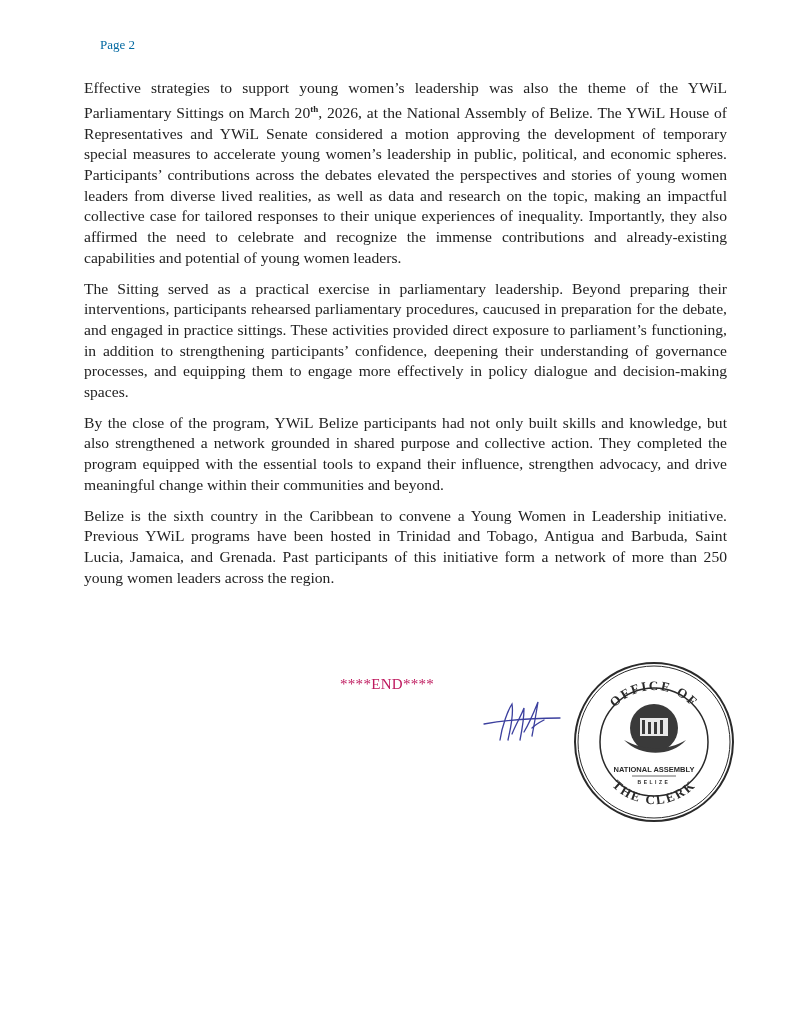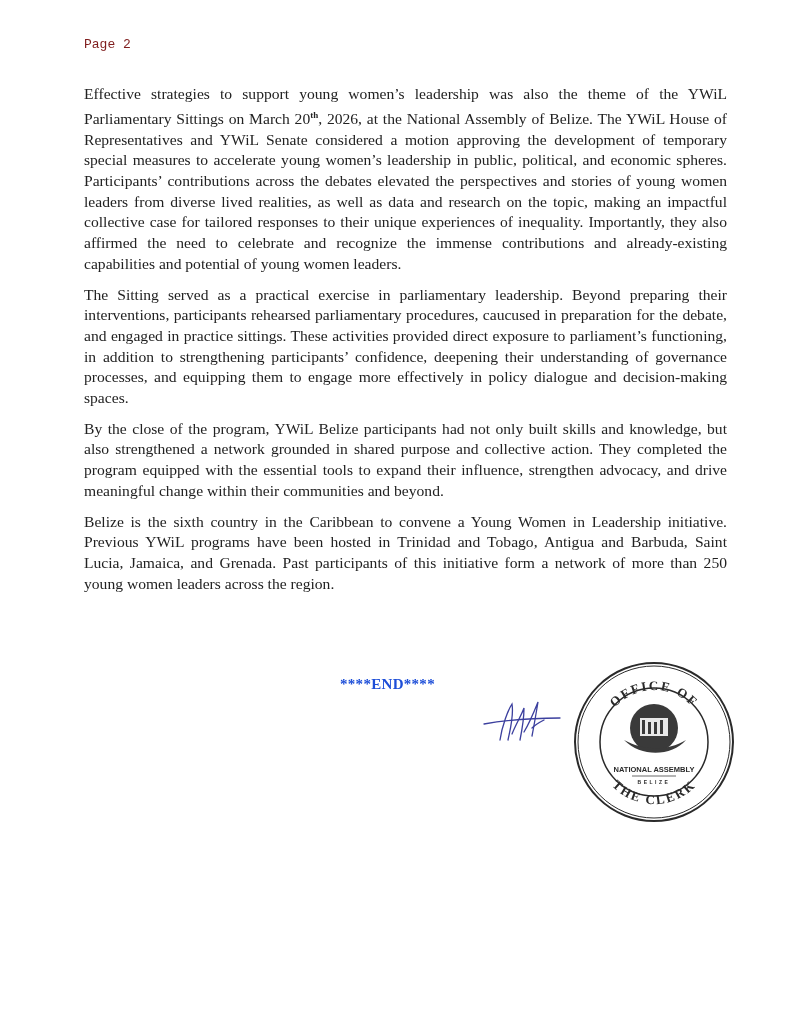--- a/index.html
+++ b/index.html
@@ -1,32 +1,32 @@
 <!DOCTYPE html>
 <html><head>
   <meta charset="utf-8">
   <style>
     html, body { margin: 0; padding: 0; background: #ffffff; }
     body { width: 791px; height: 1024px; position: relative; overflow: hidden; }
     .page-label {
-      position: absolute; left: 84px; top: 37px;
-      font-family: Liberation Mono, monospace;
-      font-size: 13px; color: #7f1d1d;
+      position: absolute; left: 100px; top: 37px;
+      font-family: Liberation Serif, serif;
+      font-size: 13px; color: #0369a1;
     }
     .body {
       position: absolute; left: 84px; top: 78px; width: 643px;
       font-family: "Liberation Serif", "DejaVu Serif", serif;
       font-size: 15.6px; line-height: 20.7px; color: #222;
       text-align: justify;
     }
-    .body p { margin: 6px 0 10px 0; }
+    .body p { margin: 0 0 10px 0; }
     .end-mark {
       position: absolute; left: 340px; top: 676px;
-      font-family: "Liberation Serif", serif; font-weight: bold;
-      font-size: 15px; color: #1d4ed8; letter-spacing: 0.3px;
+      font-family: "Liberation Serif", serif; font-weight: normal;
+      font-size: 15px; color: #be185d; letter-spacing: 0.3px;
     }
     .signature { position: absolute; left: 482px; top: 696px; width: 80px; height: 50px; }
     .seal { position: absolute; left: 572px; top: 660px; width: 164px; height: 164px; }
   </style>
 </head>
 <body>
 
 <div class="page-label">Page 2</div>
 
 <div class="body">

